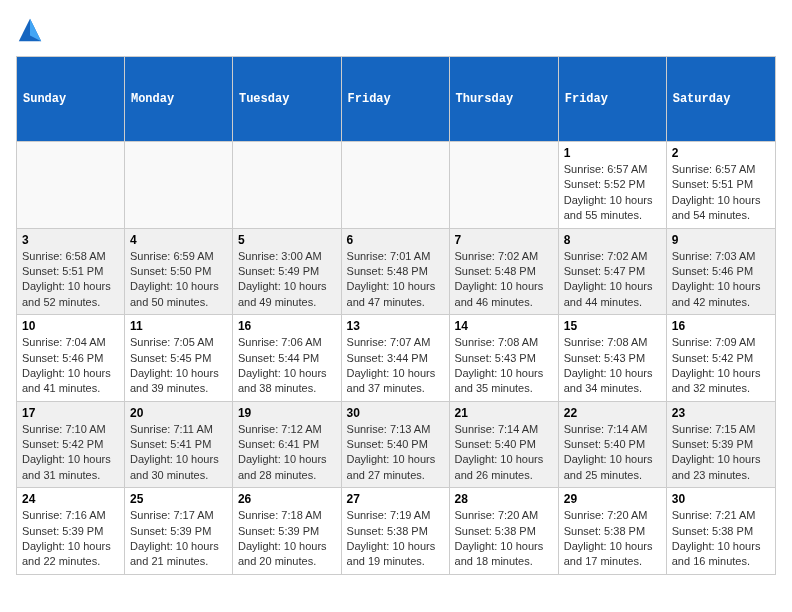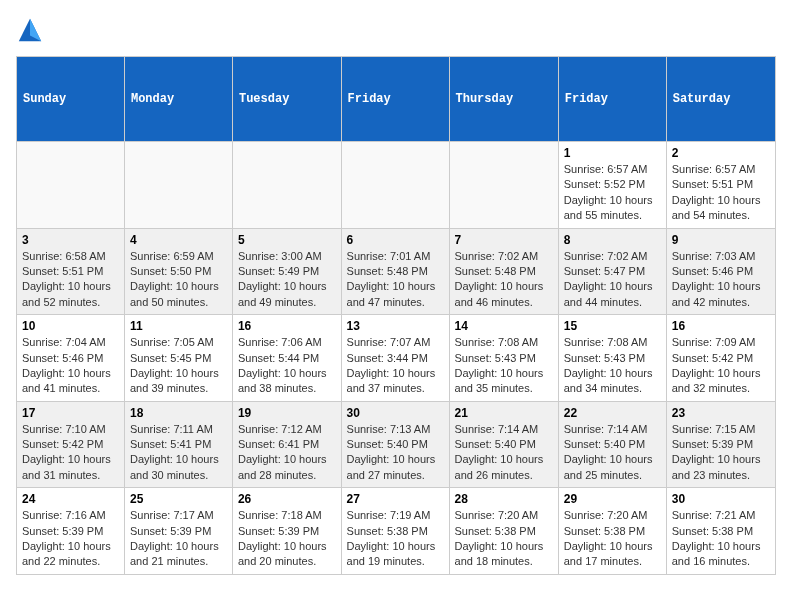--- a/index.html
+++ b/index.html
@@ -242,21 +242,21 @@
       </tr>
       <tr>
         <td class="shaded">
           <div class="day-number">17</div>
           <div class="day-info">Sunrise: 7:10 AM
 Sunset: 5:42 PM
 Daylight: 10 hours
 and 31 minutes.</div>
         </td>
         <td class="shaded">
-          <div class="day-number">18</div>
+          <div class="day-number">20</div>
           <div class="day-info">Sunrise: 7:11 AM
 Sunset: 5:41 PM
 Daylight: 10 hours
 and 30 minutes.</div>
         </td>
         <td class="shaded">
           <div class="day-number">19</div>
           <div class="day-info">Sunrise: 7:12 AM
 Sunset: 6:41 PM
 Daylight: 10 hours

